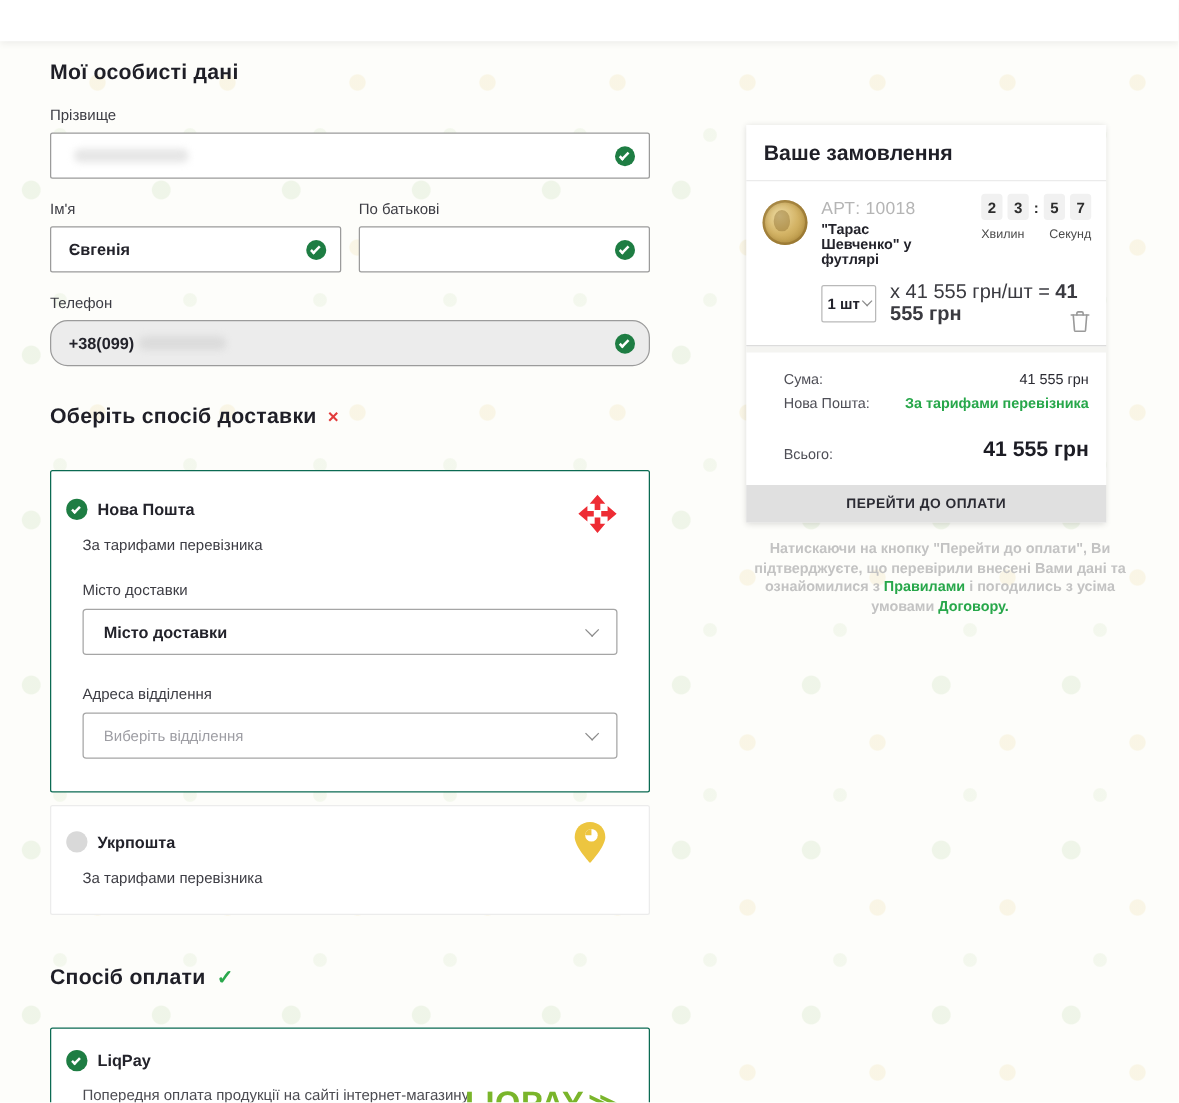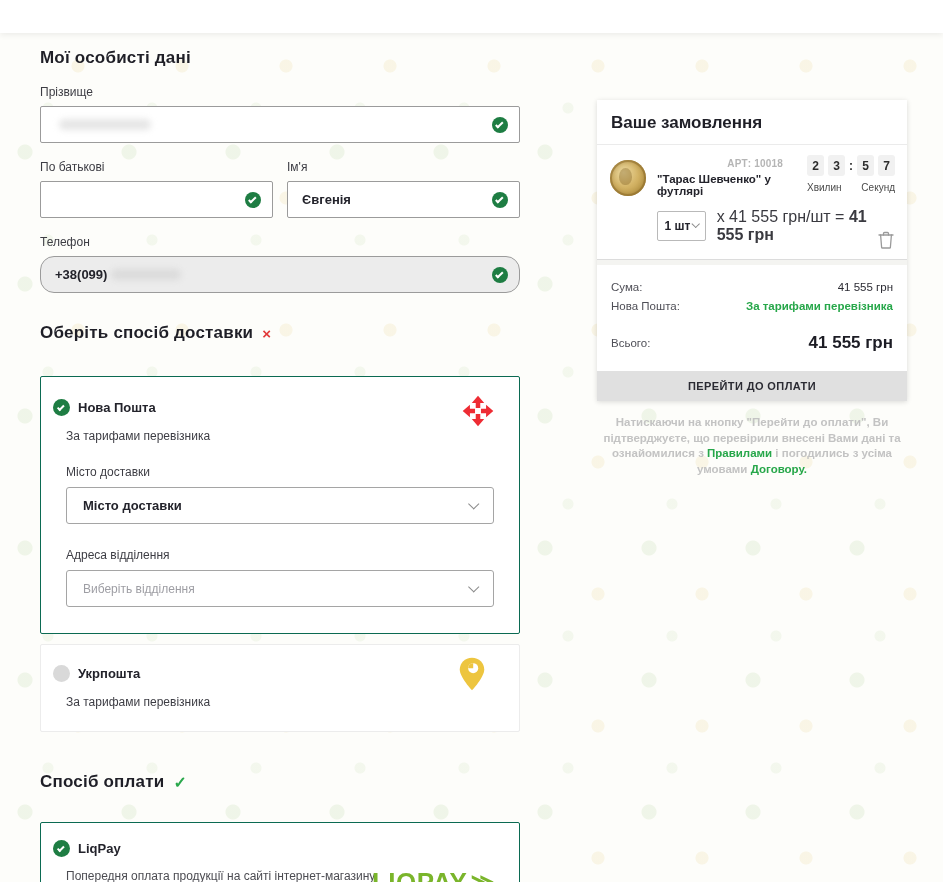--- a/index.html
+++ b/index.html
@@ -91,36 +91,36 @@
   .liqpay-card { margin-top: 30px; padding: 17px 25px 24px; }
   .liqpay-desc { font-size: 12px; line-height: 1.45; color: #4c4c52; max-width: 345px; margin-top: 11px; }
   .liqpay-logo {
     position: absolute; right: 24px; top: 44px;
     font-size: 26px; font-weight: 600; letter-spacing: .5px; color: #7ab52b;
     display: flex; align-items: center; gap: 3px;
   }
   .liqpay-logo .chevs { font-size: 23px; font-weight: 700; }
 
   
-  .right-col { position: absolute; left: 597px; top: 100px; width: 310px; }
+  .right-col { position: absolute; left: 597px; top: 100px; width: 288px; }
   .order-card { background: #fff; box-shadow: 0 1px 5px rgba(0,0,0,.14); }
   .order-header { padding: 13px 14px 11px; border-bottom: 1px solid #ebebeb; }
   .order-title { font-size: 17px; font-weight: 700; color: #1f1f27; }
   .order-product { position: relative; padding: 13px 14px 15px; border-bottom: 1px solid #dcdcdc; }
   .coin {
     position: absolute; left: 13px; top: 15px; width: 36px; height: 36px; border-radius: 50%;
     background: radial-gradient(circle at 38% 35%, #ecd9a0 0%, #d4b466 45%, #ab8733 100%);
     box-shadow: inset 0 0 0 2px rgba(140,105,40,.5), inset 0 0 6px rgba(90,60,10,.45);
   }
   .coin::after {
     content: ""; position: absolute; left: 9px; top: 8px; width: 13px; height: 17px;
     border-radius: 50% 50% 45% 45%; background: rgba(120,90,30,.35);
   }
   .product-info { margin-left: 46px; padding-right: 110px; }
-  .sku { font-size: 10px; color: #b5b5b5; font-weight: 700; letter-spacing: .2px; text-align: right; }
+  .sku { font-size: 14px; color: #b5b5b5; font-weight: 400; letter-spacing: .2px; }
   .product-name { font-size: 11.5px; font-weight: 700; margin-top: 4px; }
   .qty-row { display: flex; align-items: center; gap: 11px; margin: 11px 0 0 46px; }
   .qty-select {
     width: 58px; height: 30px; border: 1px solid #b9b9b9; border-radius: 2px; background: #fff;
     display: flex; align-items: center; justify-content: center; gap: 2px; cursor: pointer;
   }
   .qty-select .chevron { width: 6px; height: 6px; }
   .qty-value { font-size: 12px; font-weight: 700; }
   .price-line { font-size: 16px; color: #3a3a40; }
   .price-total { font-weight: 700; }
@@ -129,21 +129,21 @@
   .digit {
     width: 17px; height: 21px; background: #f1f1f1; border-radius: 3px;
     display: flex; align-items: center; justify-content: center;
     font-size: 12px; font-weight: 700; color: #2d2d2d;
   }
   .timer-colon { font-size: 12px; font-weight: 700; color: #2d2d2d; }
   .timer-labels { display: flex; justify-content: space-between; margin-top: 6px; font-size: 10px; color: #4a4a4a; }
   .trash { position: absolute; right: 13px; bottom: 10px; width: 16px; height: 18px; cursor: pointer; }
   .order-gap { height: 5px; background: #f4f4f1; }
   .order-totals { padding: 16px 14px 18px; }
-  .total-row { display: flex; justify-content: space-between; align-items: center; margin-top: 7px; }
+  .total-row { display: flex; justify-content: space-between; align-items: flex-end; margin-top: 7px; margin-left: 16px; }
   .total-row:first-child { margin-top: 0; }
   .total-label { font-size: 11.5px; color: #4f4f57; }
   .total-value { font-size: 11.5px; color: #2b2b33; }
   .shipping-value { font-size: 11.5px; color: #27a74a; font-weight: 600; }
   .grand-row { margin-top: 21px; }
   .grand-value { font-size: 17px; font-weight: 700; color: #1c1c24; }
   .pay-button {
     height: 30px; background: #e0e0e0; cursor: pointer;
     display: flex; align-items: center; justify-content: center;
     font-size: 11px; font-weight: 700; letter-spacing: .4px; color: #2b2b33;
@@ -173,32 +173,32 @@
     <div class="text-input">
       <span></span>
       <span class="redact" style="width:92px"></span>
       <span class="check-badge">
           <span class="tick"></span>
         </span>
     </div>
 
     <div class="two-col">
       <div class="col">
+        <div class="field-label">Ім'я</div>
+        <div class="text-input">
+          <span>Євгенія</span>
+          <span class="check-badge">
+              <span class="tick"></span>
+            </span>
+        </div>
+      </div>
+      <div class="col">
         <div class="field-label">По батькові</div>
         <div class="text-input">
           <span></span>
-          <span class="check-badge">
-              <span class="tick"></span>
-            </span>
-        </div>
-      </div>
-      <div class="col">
-        <div class="field-label">Ім'я</div>
-        <div class="text-input">
-          <span>Євгенія</span>
           <span class="check-badge">
               <span class="tick"></span>
             </span>
         </div>
       </div>
     </div>
 
     <div class="field-label">Телефон</div>
     <div class="text-input disabled">
       <span>+38(099)</span>

